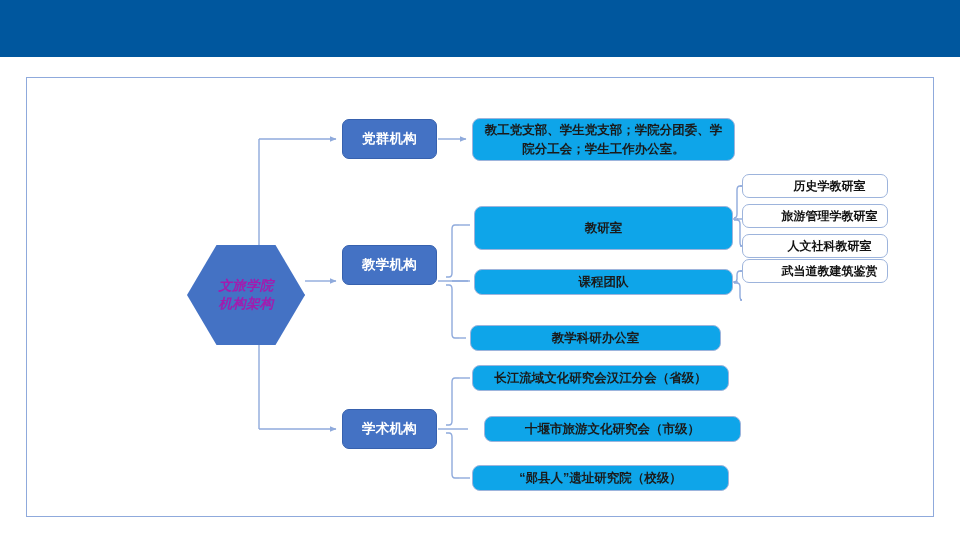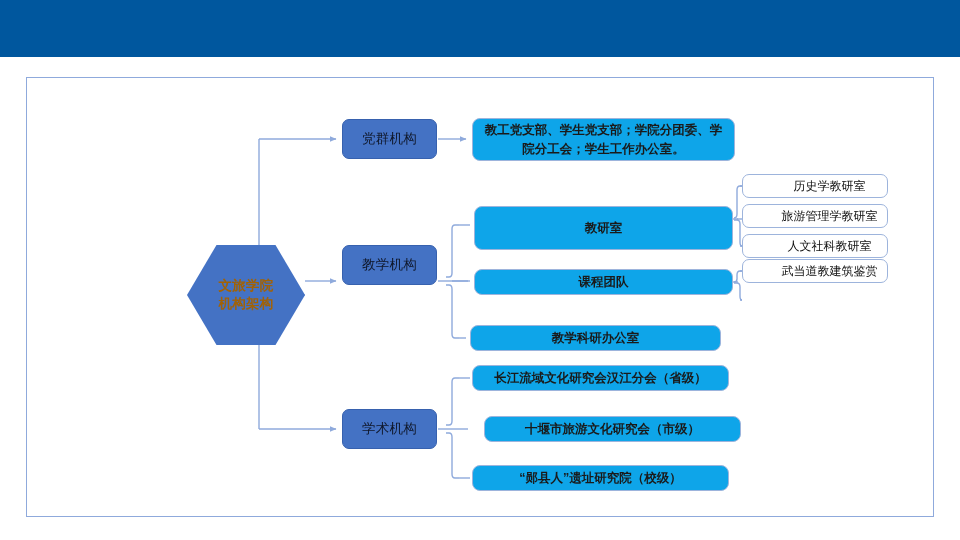--- a/index.html
+++ b/index.html
@@ -68,42 +68,43 @@
     background: #4472C4;
     clip-path: polygon(25% 0%, 75% 0%, 100% 50%, 75% 100%, 25% 100%, 0% 50%);
   }
   .hex .hexlabel {
     position: absolute;
     inset: 0;
     display: flex;
     flex-direction: column;
     align-items: center;
     justify-content: center;
-    color: #a16207;
+    color: #a21caf;
     font-size: 13.5px;
     font-weight: bold;
     line-height: 1.35;
     letter-spacing: 0.3px;
     text-align: center;
+    font-style: italic;
   }
 
   
   .bluebox {
     position: absolute;
     width: 95px;
     height: 40px;
     background: #4472C4;
     border: 1px solid #3761AE;
     border-radius: 7px;
     display: flex;
     align-items: center;
     justify-content: center;
-    color: #0f172a;
+    color: #ffffff;
     font-size: 13.5px;
-    font-weight: normal;
+    font-weight: bold;
     letter-spacing: 0.3px;
     box-sizing: border-box;
   }
   #box-party   { left: 342px; top: 119px; }
   #box-teach   { left: 342px; top: 245px; }
   #box-academy { left: 342px; top: 409px; }
 
   
   .whitebox {
     position: absolute;
@@ -137,21 +138,21 @@
   .leafbox {
     position: absolute;
     background: #ffffff;
     border: 1px solid #9DB4DC;
     border-radius: 7px;
     display: flex;
     align-items: center;
     justify-content: center;
     color: #111111;
     font-size: 12px;
-    font-weight: normal;
+    font-weight: bold;
     box-sizing: border-box;
     white-space: nowrap;
     padding-left: 29px;
   }
   #leaf-1 { left: 742px; top: 174px; width: 146px; height: 24px; }
   #leaf-2 { left: 742px; top: 204px; width: 146px; height: 24px; }
   #leaf-3 { left: 742px; top: 234px; width: 146px; height: 24px; }
   #leaf-4 { left: 742px; top: 259px; width: 146px; height: 24px; }
   #leaf-5 { left: 742px; top: 288px; width: 146px; height: 24px; }
 </style>

